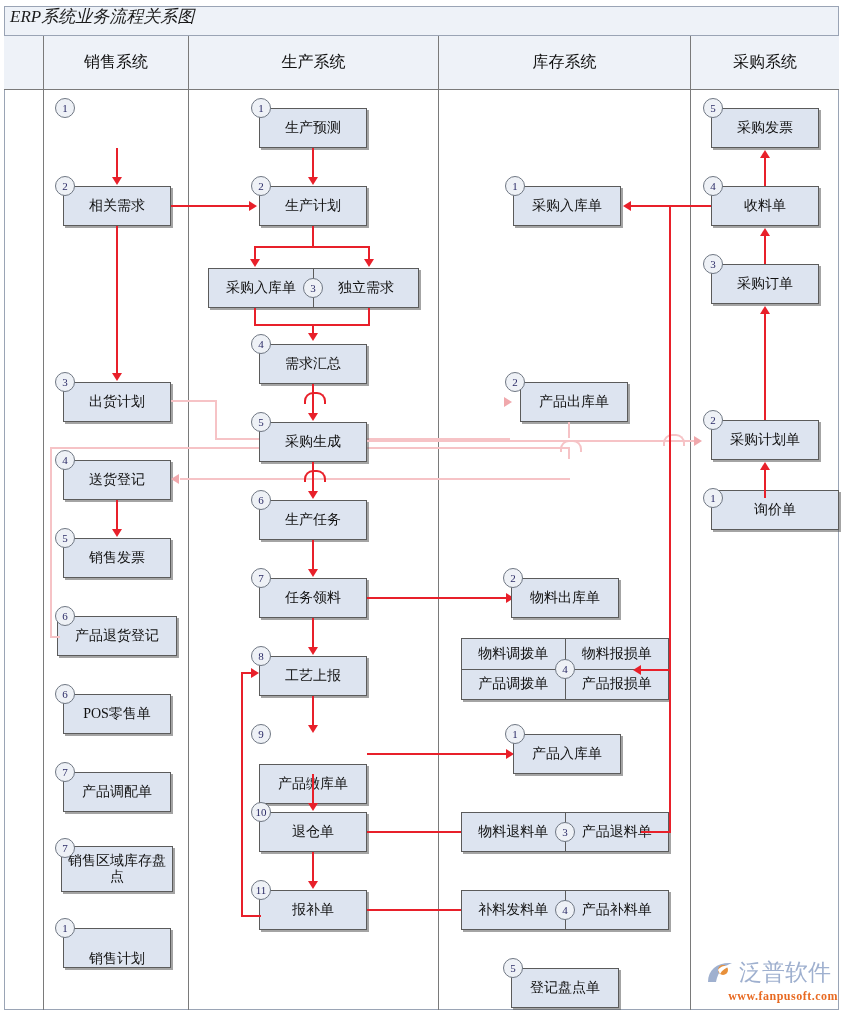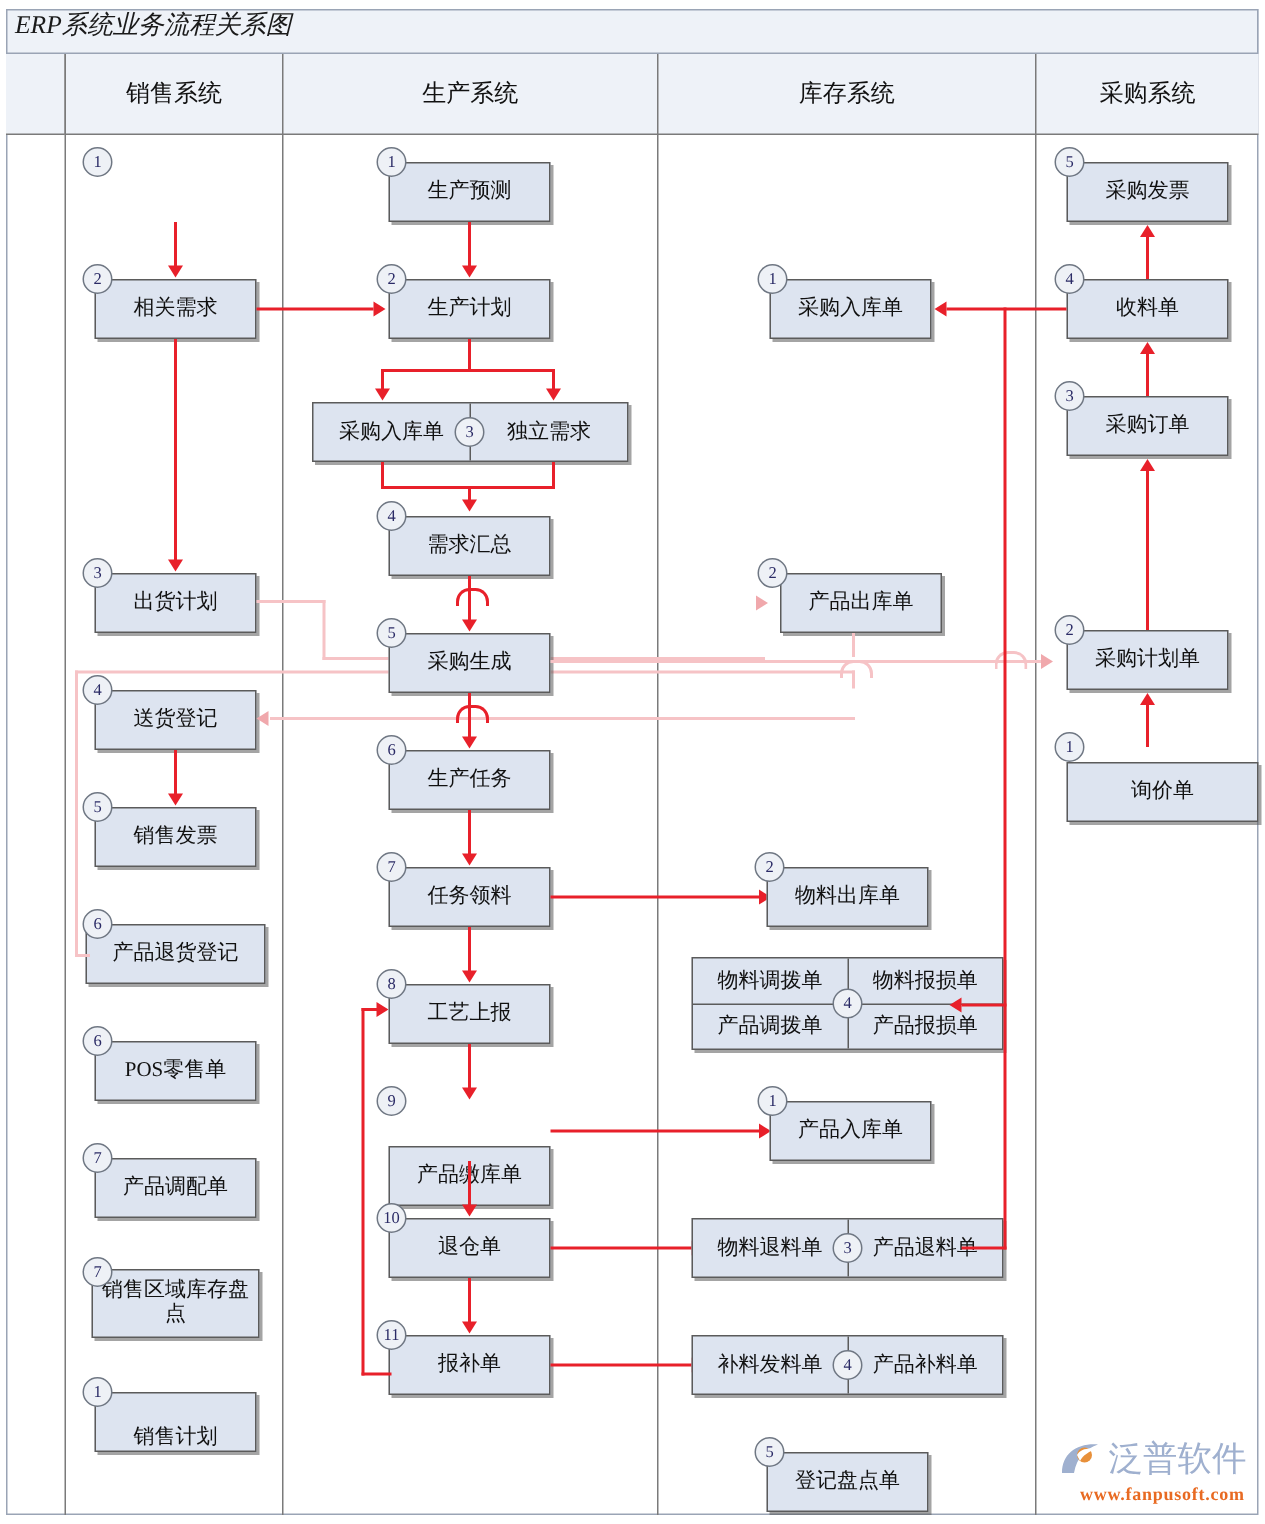--- a/index.html
+++ b/index.html
@@ -62,21 +62,21 @@
   .arw.u{border-left:5px solid transparent;border-right:5px solid transparent;border-bottom:8px solid #e8202a;}
   .arw.r{border-top:5px solid transparent;border-bottom:5px solid transparent;border-left:8px solid #e8202a;}
   .arw.l{border-top:5px solid transparent;border-bottom:5px solid transparent;border-right:8px solid #e8202a;}
   .arw.pr{border-top:5px solid transparent;border-bottom:5px solid transparent;border-left:8px solid #f0a8ac;}
   .arw.pl{border-top:5px solid transparent;border-bottom:5px solid transparent;border-right:8px solid #f0a8ac;}
   .hop{position:absolute;width:18px;height:10px;border:2px solid #e8202a;border-bottom:none;
      border-radius:9px 9px 0 0;background:transparent;}
   .hop.pkh{border-color:#f6c3c6;}
 
   
-  .logo{position:absolute;left:706px;top:956px;width:132px;height:52px;}
+  .logo{position:absolute;left:706px;top:956px;width:132px;height:52px;text-align:right;}
   .logo-row{display:flex;align-items:center;height:34px;}
   .logo-mark{width:30px;height:30px;position:relative;margin-right:3px;}
   .logo-mark .swoosh{position:absolute;left:0;top:3px;width:28px;height:24px;}
   .logo-cn{font-size:23px;color:#9fb0cf;font-family:"Liberation Serif","DejaVu Serif",serif;
      letter-spacing:0px;line-height:30px;}
   .logo-url{font-size:12px;color:#e86a22;font-family:"Liberation Serif","DejaVu Serif",serif;
      letter-spacing:0.5px;margin-top:-1px;padding-left:14px;font-weight:bold;}
 </style>
 </head>
 <body>
@@ -378,21 +378,21 @@
   <div class="node" style="left:711px;top:264px;width:108px;height:40px;">
       <span class="lbl">采购订单</span>
     </div>
   <div class="badge" style="left:703px;top:254px;">3</div>
 
   <div class="node" style="left:711px;top:420px;width:108px;height:40px;">
       <span class="lbl">采购计划单</span>
     </div>
   <div class="badge" style="left:703px;top:410px;">2</div>
 
-  <div class="node" style="left:711px;top:508px;width:128px;height:40px;">
+  <div class="node" style="left:711px;top:490px;width:128px;height:40px;">
       <span class="lbl">询价单</span>
     </div>
   <div class="badge" style="left:703px;top:488px;">1</div>
 
   <div class="ln v" style="left:764px;top:156px;height:30px;"></div>
   <div class="arw u" style="left:760px;top:150px;"></div>
 
   <div class="ln v" style="left:764px;top:234px;height:30px;"></div>
   <div class="arw u" style="left:760px;top:228px;"></div>
 

